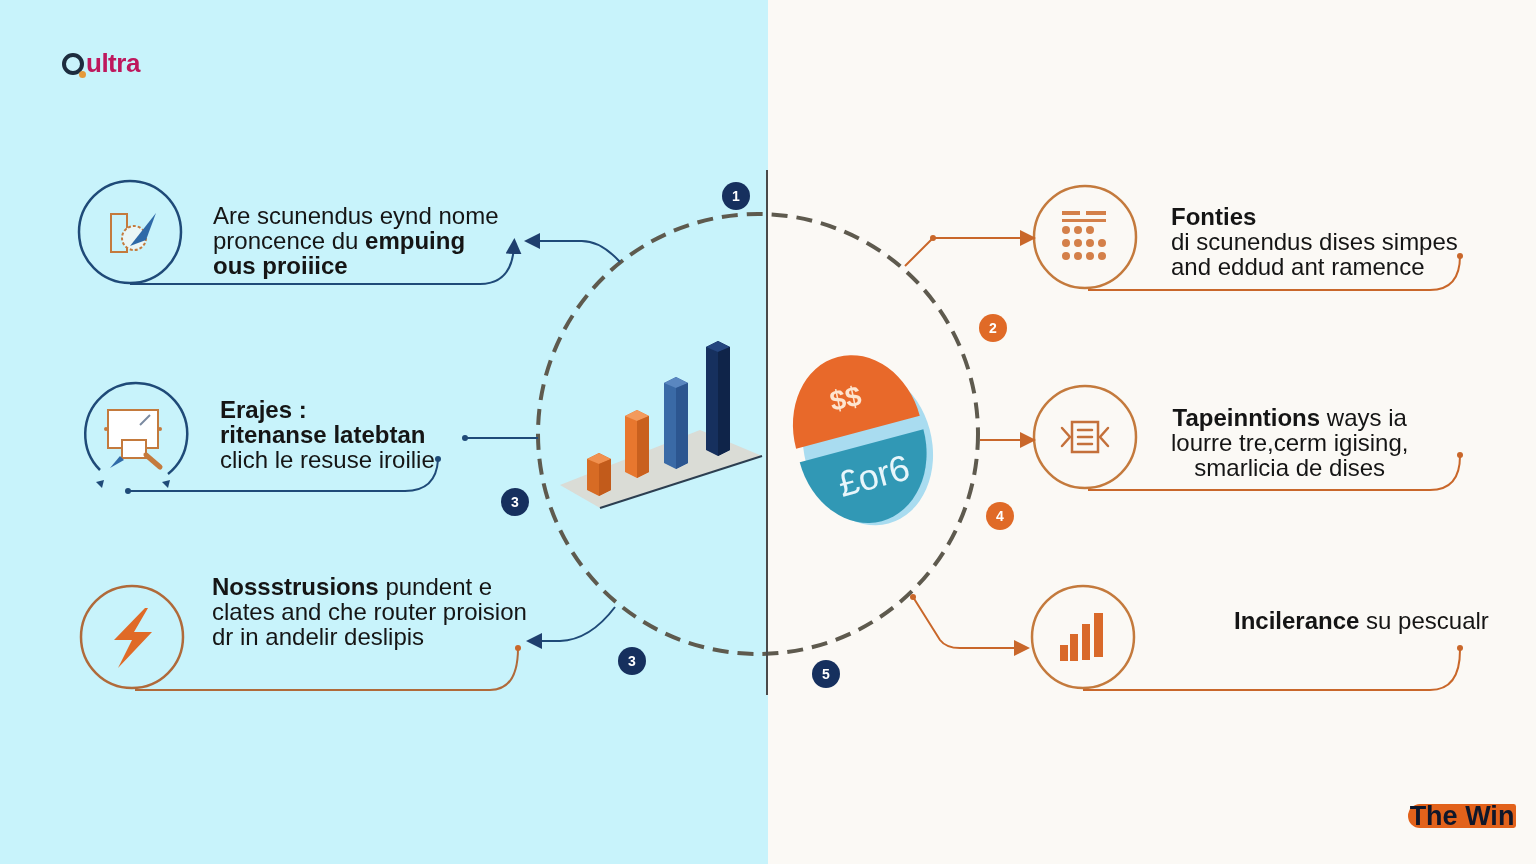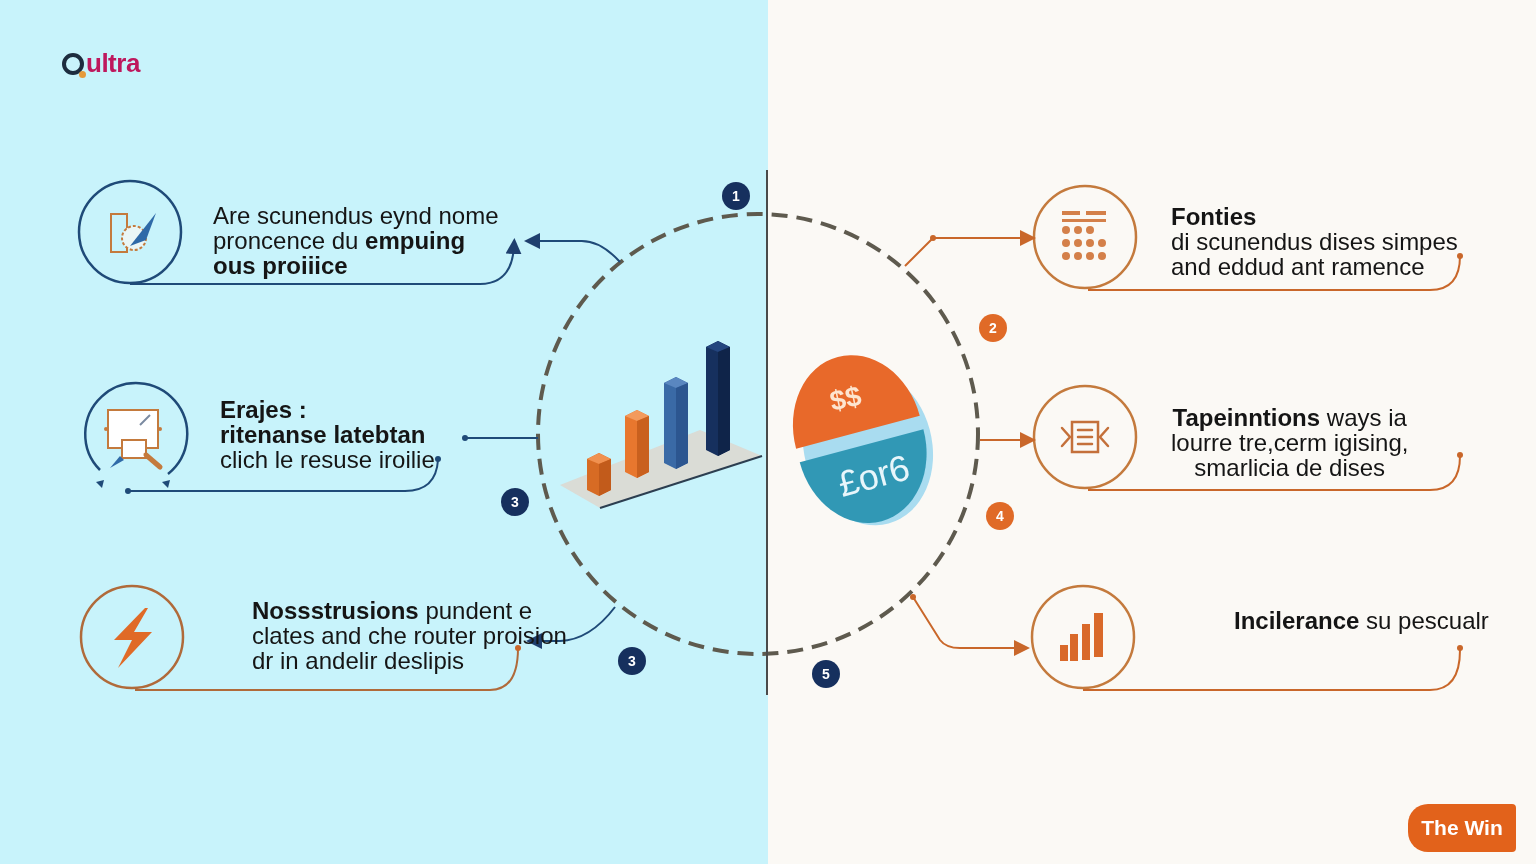--- a/index.html
+++ b/index.html
@@ -15,21 +15,21 @@
   .logo .q::after { content: ""; position: absolute; right: -6px; bottom: -7px; width: 7px; height: 7px; background: #e59a3a; border-radius: 50%; }
 
   .feature-text { position: absolute; font-size: 24px; line-height: 25px; color: #151515; }
   .feature-text b { font-weight: 700; }
   .feature-text .line { display: block; white-space: nowrap; }
 
   .badge { position: absolute; width: 28px; height: 28px; border-radius: 50%; color: #fff; font-size: 14px; font-weight: 700; display: flex; align-items: center; justify-content: center; }
   .badge.navy { background: #16305e; }
   .badge.orange { background: #e06a27; }
 
-  .win-tag { position: absolute; left: 1408px; top: 804px; width: 108px; height: 48px; background: #e2621b; border-radius: 20px 4px 4px 20px; color: #ffffff; font-size: 21px; font-weight: 700; display: flex; align-items: center; justify-content: center; }
+  .win-tag { position: absolute; left: 1408px; top: 804px; width: 108px; height: 24px; background: #e2621b; border-radius: 20px 4px 4px 20px; color: #0f172a; font-size: 27px; font-weight: 700; display: flex; align-items: center; justify-content: center; }
 </style>
 </head>
 <body>
 
 <div class="bg-left"></div>
 <div class="bg-right"></div>
 
 <div class="logo">
   <span class="q"></span>
   <span>ultra</span>
@@ -189,21 +189,21 @@
 <div class="feature-text" style="left:213px;top:203px;">
   <span class="line"><span>Are scunendus eynd nome</span></span>
   <span class="line"><span>proncence du </span><b>empuing</b></span>
   <span class="line"><b>ous proiiice</b></span>
 </div>
 <div class="feature-text" style="left:220px;top:397px;">
   <span class="line"><b>Erajes :</b></span>
   <span class="line"><b>ritenanse latebtan</b></span>
   <span class="line"><span>clich le resuse iroilie</span></span>
 </div>
-<div class="feature-text" style="left:212px;top:598px;margin-left:40px;">
+<div class="feature-text" style="left:212px;top:574px;">
   <span class="line"><b>Nossstrusions</b><span> pundent e</span></span>
   <span class="line"><span>clates and che router proision</span></span>
   <span class="line"><span>dr in andelir deslipis</span></span>
 </div>
 
 <div class="feature-text" style="left:1171px;top:204px;">
   <span class="line"><b>Fonties</b></span>
   <span class="line"><span>di scunendus dises simpes</span></span>
   <span class="line"><span>and eddud ant ramence</span></span>
 </div>

